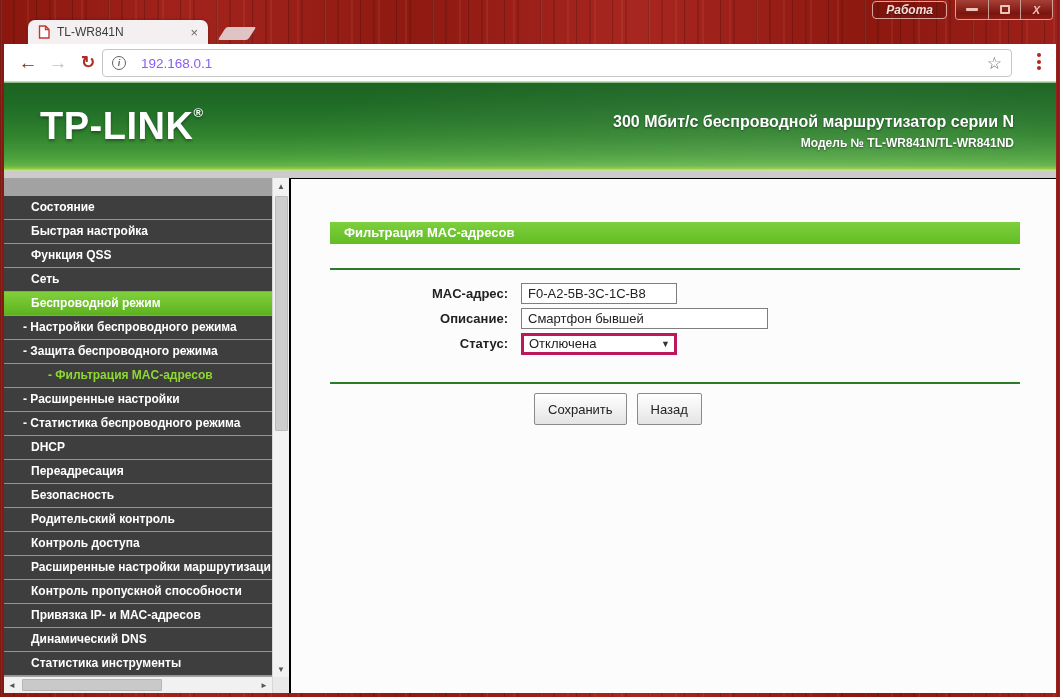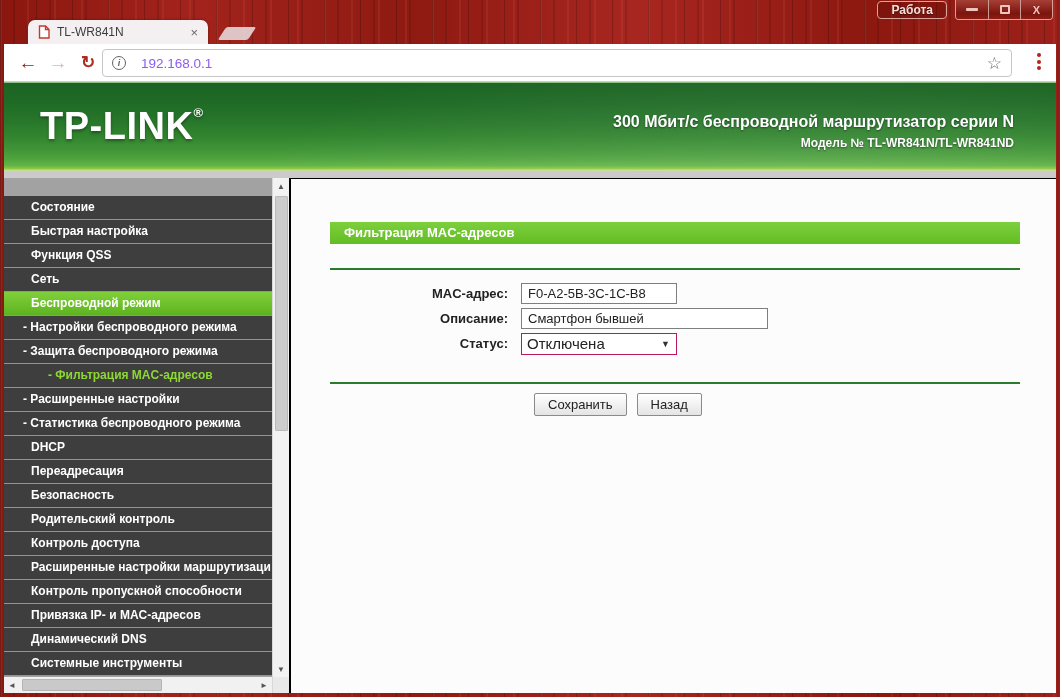--- a/index.html
+++ b/index.html
@@ -8,21 +8,21 @@
     font-family:"Liberation Sans", sans-serif;
     position:relative;
     background-color:#951d15;
     background-image:
       repeating-linear-gradient(90deg, rgba(0,0,0,.20) 0 1px, transparent 1px 13px, rgba(0,0,0,.12) 13px 15px, transparent 15px 36px),
       repeating-linear-gradient(90deg, rgba(255,150,120,.09) 0 2px, transparent 2px 27px),
       linear-gradient(90deg,#8a170f 0%,#a2231c 18%,#8e1a12 39%,#a82620 60%,#8c1810 82%,#9d211a 100%);
   }
 
   
-  .titlebar { position:absolute; top:0; left:0; right:0; height:20px; }
+  .titlebar { position:absolute; top:0; left:0; right:0; height:20px;font-style:italic; }
   .profile-chip {
     position:absolute; top:1px; right:113px; height:18px; padding:1px 13px 0;
     border:1px solid #d8a69f; border-radius:4px; background:rgba(92,9,4,.30);
     color:#f7ddd8; font-size:12px; font-weight:bold; text-shadow:0 1px 1px rgba(0,0,0,.5);
   }
   .win-controls { position:absolute; top:0; right:7px; display:flex; border:1px solid #d2a19b; border-top:none; border-radius:0 0 4px 4px; overflow:hidden; }
   .win-btn {
     width:32px; height:19px; display:flex; align-items:center; justify-content:center;
     background:linear-gradient(#a63f36,#7c150e 70%,#8c1d14); border-left:1px solid #c99c96;
     color:#eec4bd; font-size:11px; font-weight:bold; cursor:default;
@@ -124,29 +124,29 @@
   .line-1 { margin-top:24px; }
   .line-2 { margin-top:28px; }
   .form-area { margin-top:13px; }
   .form-row { display:flex; align-items:center; margin-bottom:4px; height:21px; }
   .form-label { width:230px; text-align:right; padding-right:13px; font-size:13px; font-weight:bold; color:#222; flex:none; }
   .text-input { height:21px; border:1px solid #7f7f7f; padding:1px 6px; font-size:13px; font-family:"Liberation Sans",sans-serif; color:#222; background:#fff; }
   .mac-input { width:156px; }
   .desc-input { width:247px; }
   .select-wrap { position:relative; width:156px; height:22px; }
   .status-select {
-    width:156px; height:22px; border:1px solid #be185d; background:#fff;
-    font-size:15px; font-family:"Liberation Sans",sans-serif; color:#222;
+    width:156px; height:22px; border:3px solid #be185d; background:#fff;
+    font-size:13px; font-family:"Liberation Sans",sans-serif; color:#222;
     padding:0 20px 0 5px; -webkit-appearance:none; appearance:none; border-radius:0;
   }
   .sel-arrow { position:absolute; right:7px; top:6px; font-size:9px; color:#333; pointer-events:none; }
   .btn-row { margin:9px 0 0 243px; display:flex; gap:10px; }
   .form-btn {
     font-size:13px; font-family:"Liberation Sans",sans-serif; color:#222;
-    padding:2px 13px; height:23px; border:1px solid #8a8a8a; border-radius:2px;
+    padding:2px 13px; height:32px; border:1px solid #8a8a8a; border-radius:2px;
     background:linear-gradient(#ffffff,#e4e4e4); box-shadow:inset 0 1px 0 #fff; cursor:pointer;
   }
 </style>
 </head>
 <body>
 
 <div class="titlebar">
   <div class="profile-chip">Работа</div>
   <div class="win-controls">
     <div class="win-btn">
@@ -214,21 +214,21 @@
         <div class="menu-item sub">- Статистика беспроводного режима</div>
         <div class="menu-item">DHCP</div>
         <div class="menu-item">Переадресация</div>
         <div class="menu-item">Безопасность</div>
         <div class="menu-item">Родительский контроль</div>
         <div class="menu-item">Контроль доступа</div>
         <div class="menu-item">Расширенные настройки маршрутизаци</div>
         <div class="menu-item">Контроль пропускной способности</div>
         <div class="menu-item">Привязка IP- и MAC-адресов</div>
         <div class="menu-item">Динамический DNS</div>
-        <div class="menu-item">Системные инструменты</div>
+        <div class="menu-item">Статистика инструменты</div>
       </div>
       <div class="menu-spacer"></div>
       <div class="hscrollbar">
         <span class="sbtn">◄</span>
         <span class="hthumb"></span>
         <span class="hspacer"></span>
         <span class="sbtn">►</span>
       </div>
     </div>
     <div class="vscrollbar">

